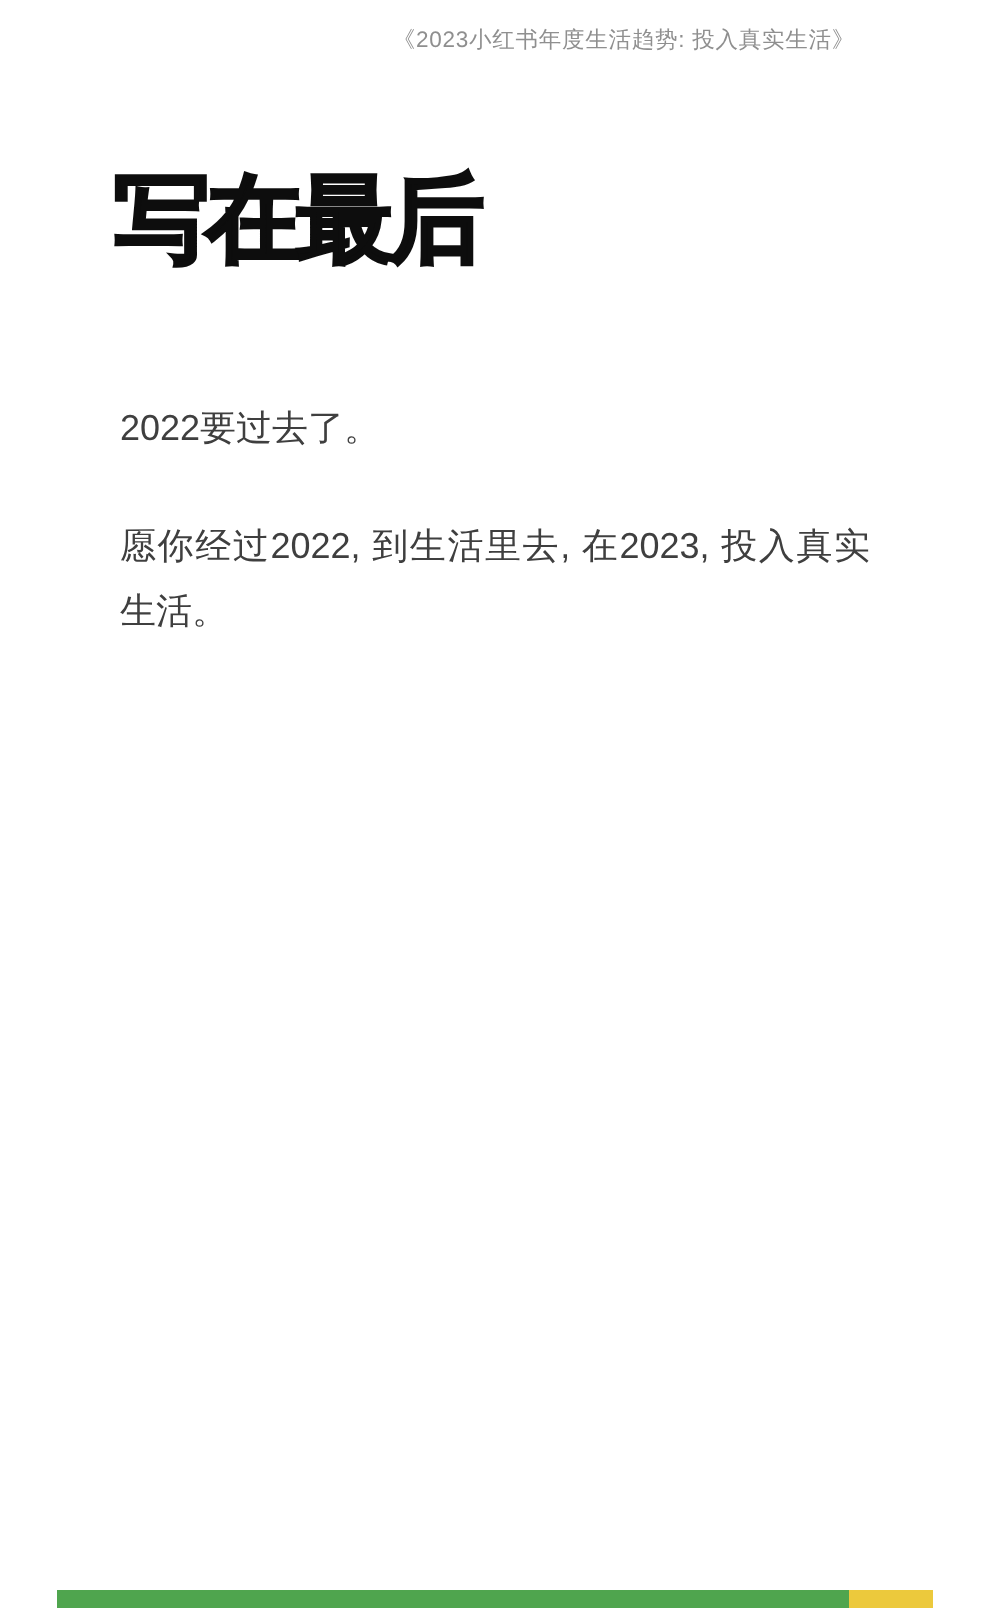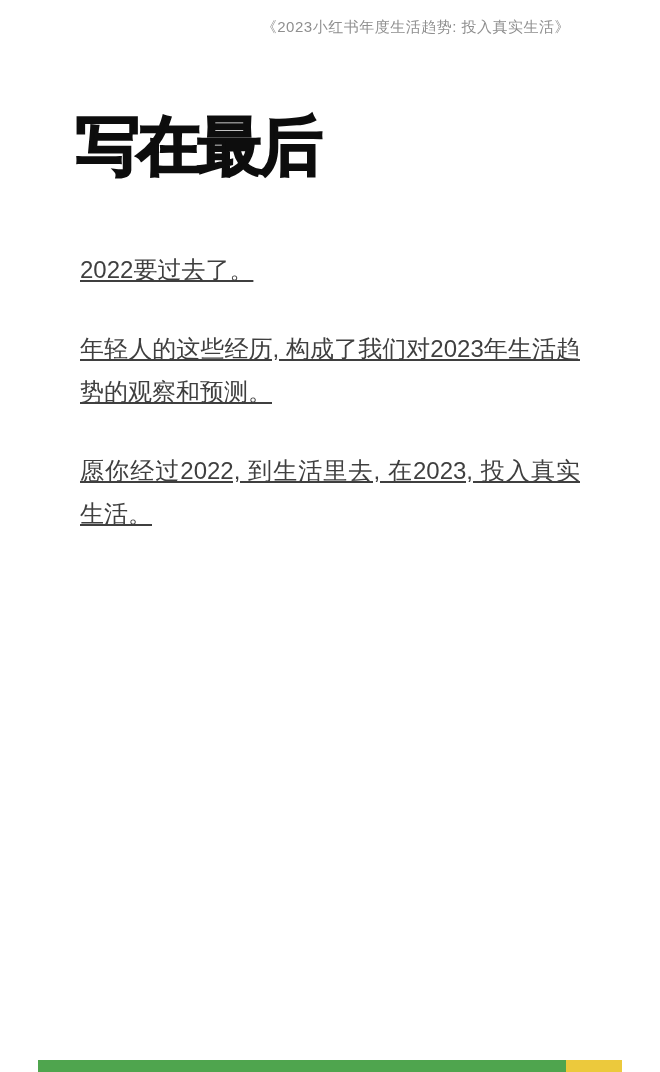--- a/index.html
+++ b/index.html
@@ -43,24 +43,23 @@
     position: absolute;
     top: 248px;
     left: 42px;
     right: 42px;
     font-size: 24px;
     line-height: 43px;
     color: #3f3f3f;
     font-weight: 400;
   }
   .body-text p {
-    margin: 0 0 36px 0;
+    margin: 16px 0 36px 0;
     text-align: justify;
     text-justify: inter-ideograph;
-    text-decoration: underline;
   }
   .footer-bar {
     position: absolute;
     left: 0;
     right: 0;
     bottom: 0;
     height: 12px;
     display: flex;
   }
   .footer-bar .seg-green { flex: 1 1 auto; }
@@ -72,21 +71,20 @@
 <div class="page">
 
   <div class="page-header">
     <span>《2023小红书年度生活趋势: 投入真实生活》</span>
   </div>
 
   <h1 class="section-title">写在最后</h1>
 
   <div class="body-text">
     <p>2022要过去了。</p>
-    <p>年轻人的这些经历, 构成了我们对2023年生活趋势的观察和预测。</p>
     <p>愿你经过2022, 到生活里去, 在2023, 投入真实生活。</p>
   </div>
 
   <div class="footer-bar">
     <div class="seg-green" style="background-color: rgb(79, 165, 78);"></div>
     <div class="seg-yellow" style="background-color: rgb(236, 201, 60);"></div>
   </div>
 
 </div>
 

